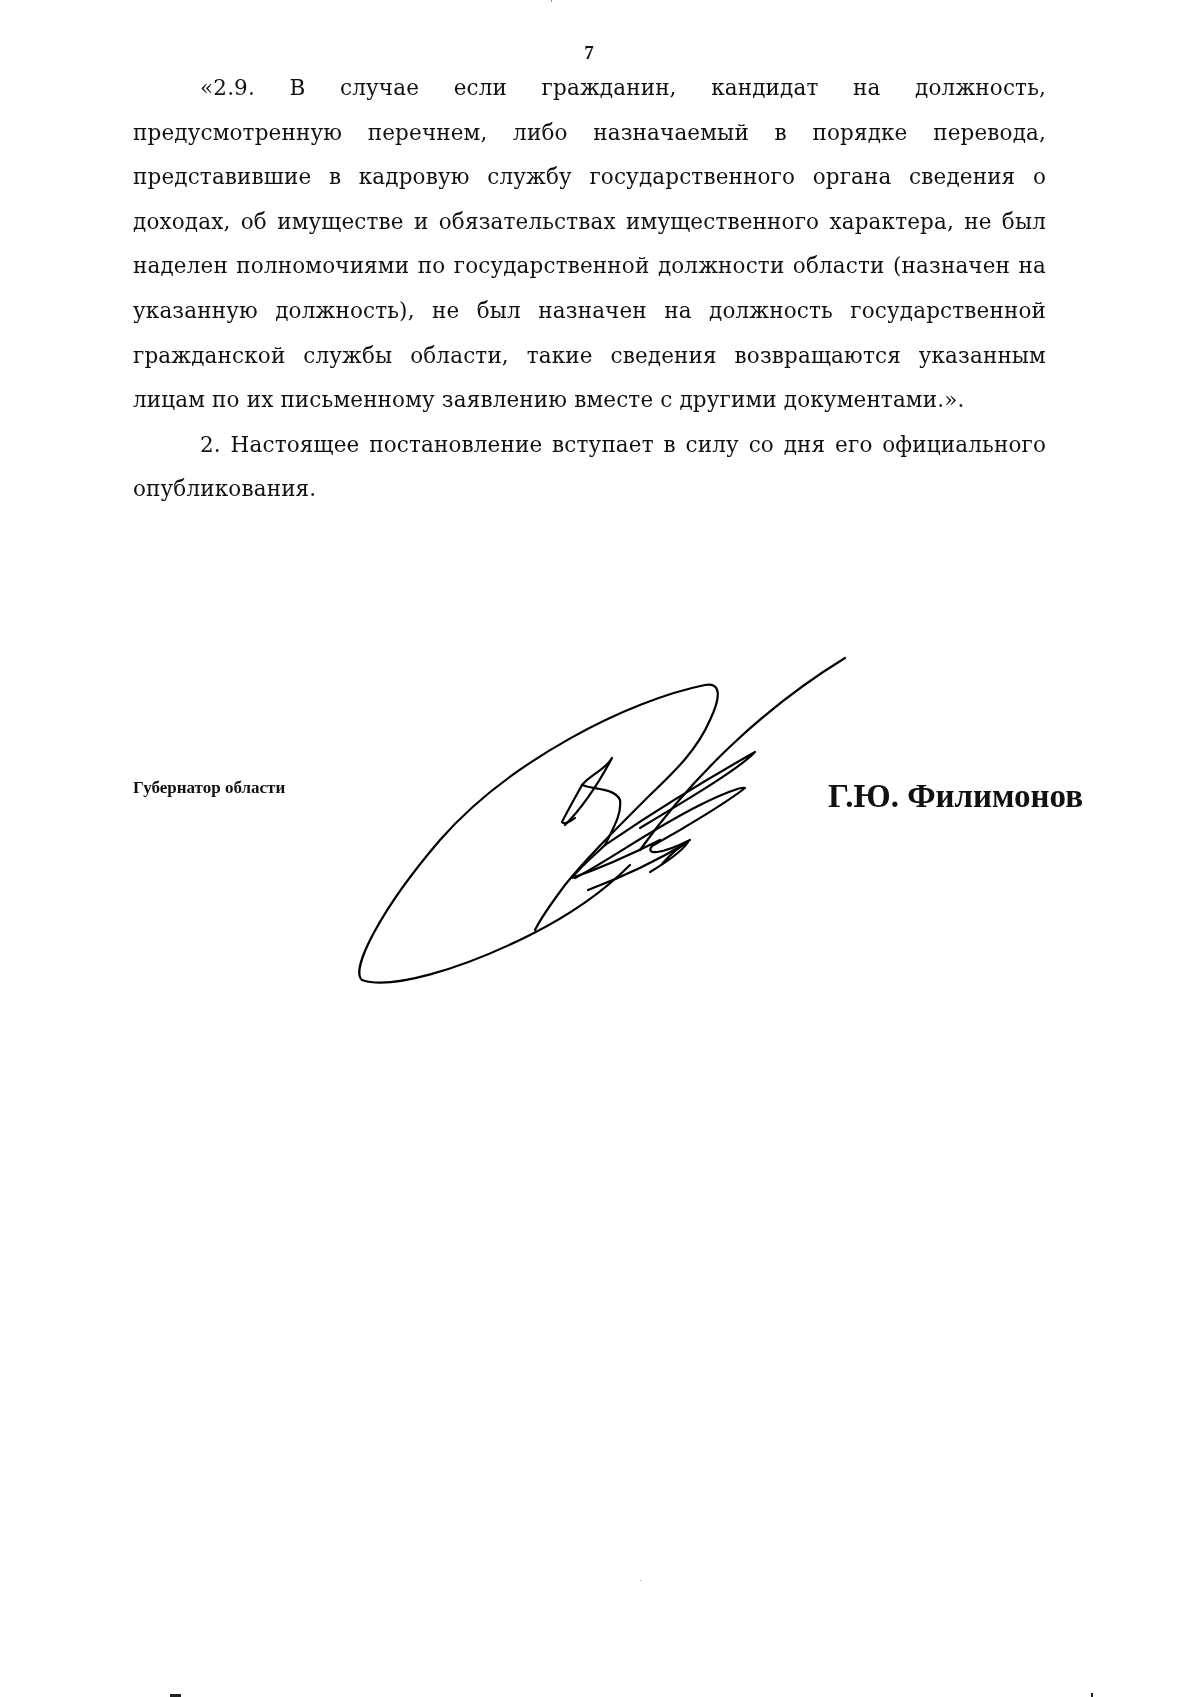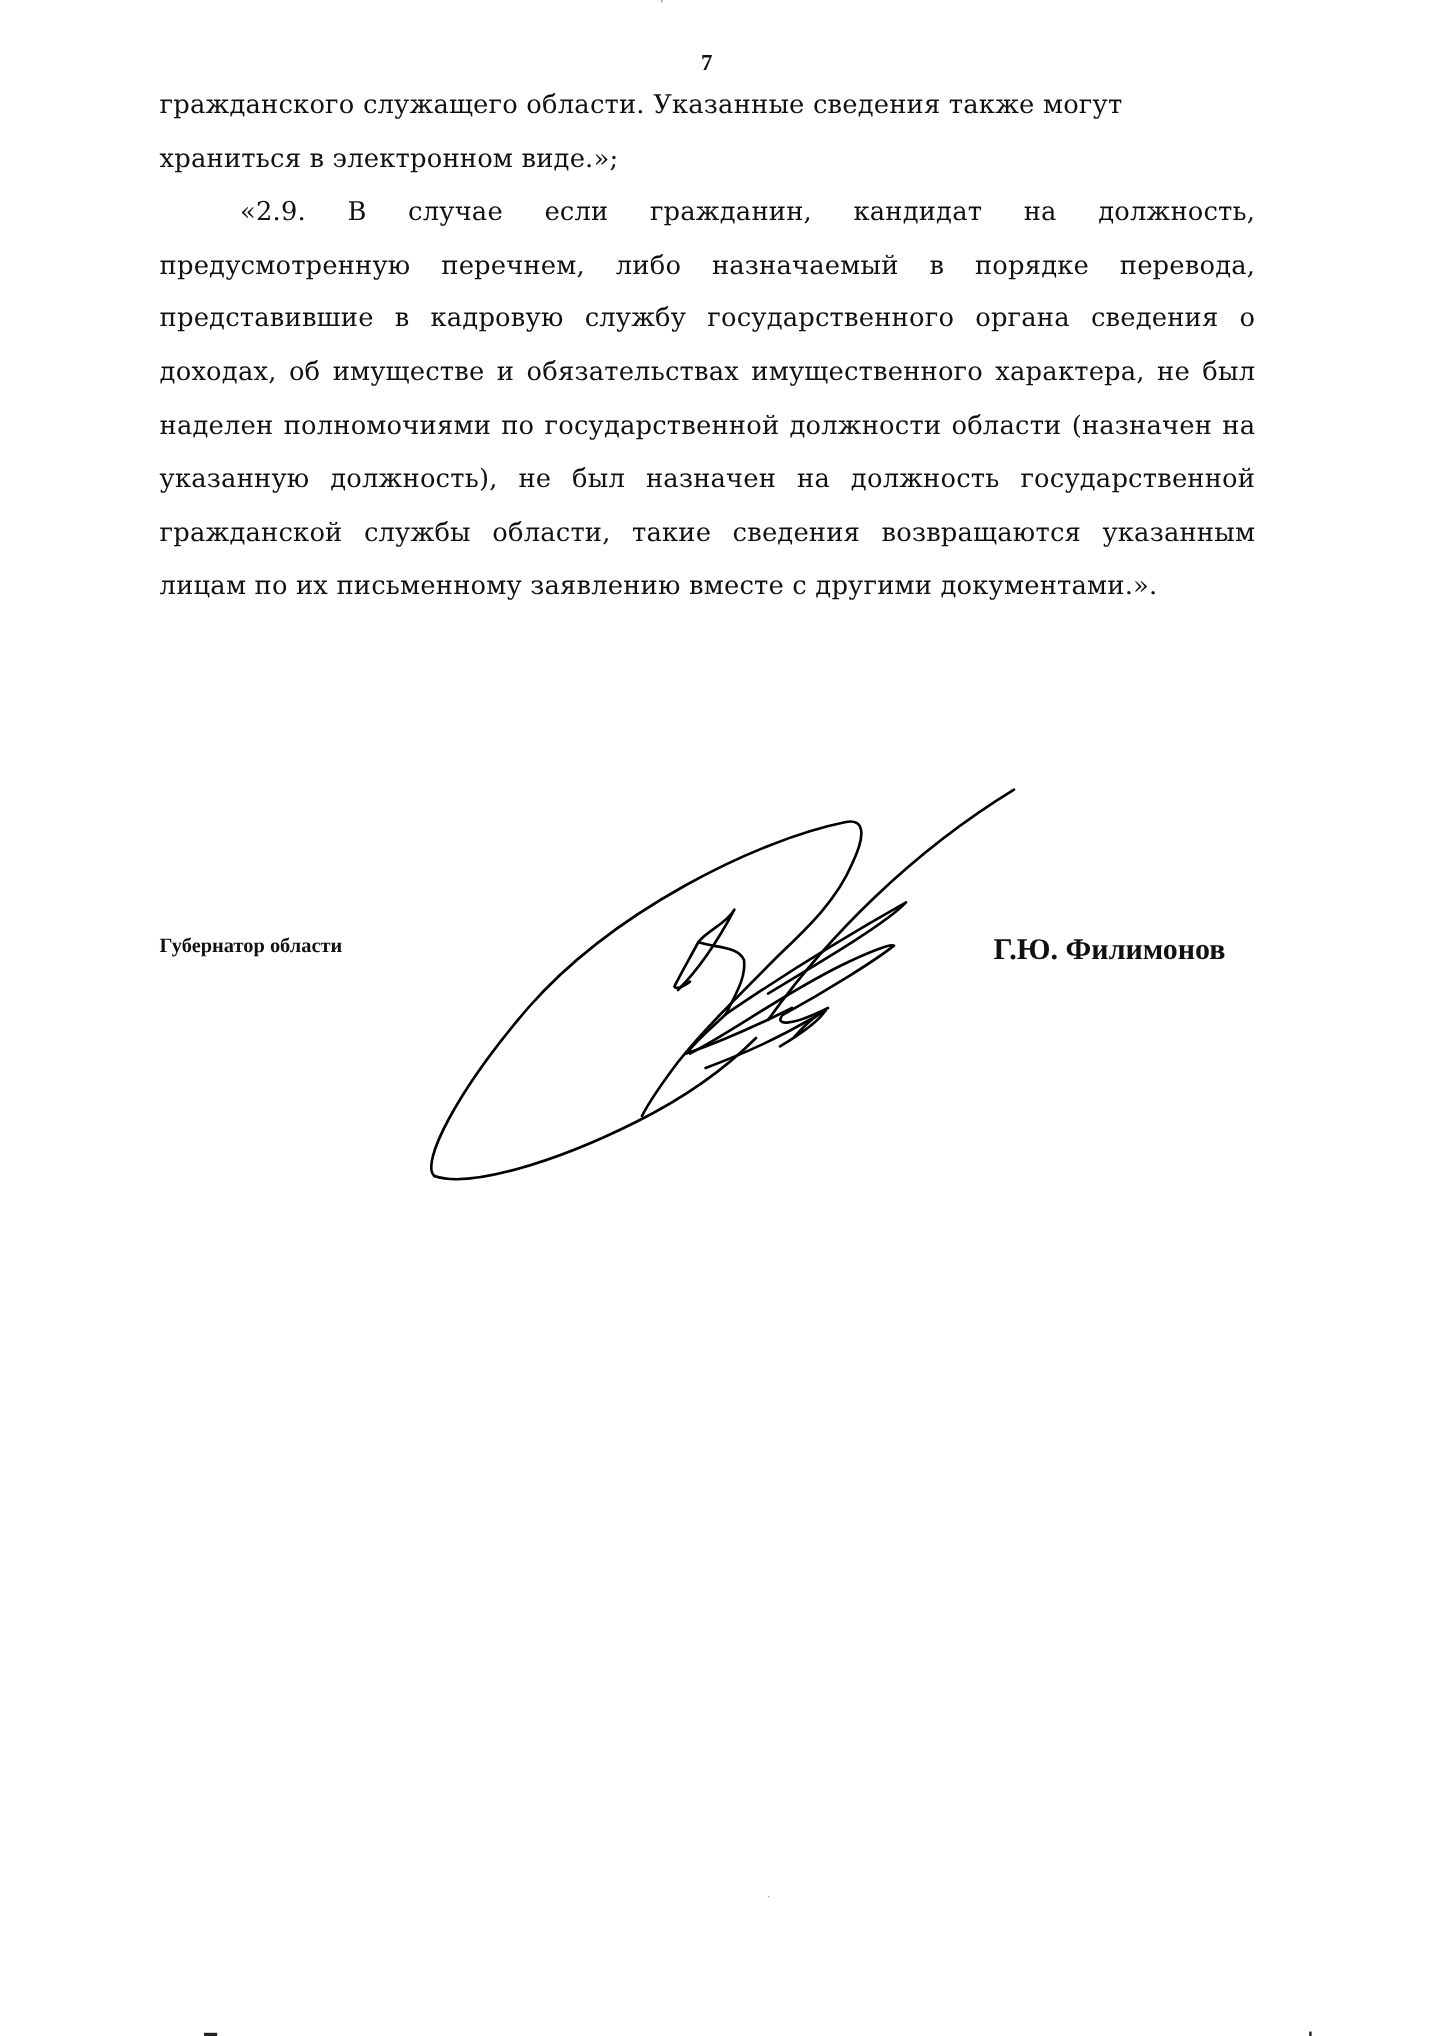--- a/index.html
+++ b/index.html
@@ -64,21 +64,21 @@
       font-weight: bold;
       font-size: 17px;
       white-space: nowrap;
     }
     .signer-name {
       position: absolute;
       left: 695px;
       top: 0;
       font-family: "Liberation Serif", serif;
       font-weight: bold;
-      font-size: 25px;
+      font-size: 33px;
       white-space: nowrap;
     }
     .signature {
       position: absolute;
       left: 350px;
       top: 650px;
       width: 500px;
       height: 345px;
     }
     .signature svg {
@@ -97,22 +97,22 @@
 </head>
 <body>
 
 <div>
 
   <div class="page-number">
     <span>7</span>
   </div>
 
   <div class="content">
-    <p class="left">гражданского служащего области. Указанные сведения также могут храниться в электронном виде.»;</p>
     <p class="indent">«2.9. В случае если гражданин, кандидат на должность, предусмотренную перечнем, либо назначаемый в порядке перевода, представившие в кадровую службу государственного органа сведения о доходах, об имуществе и обязательствах имущественного характера, не был наделен полномочиями по государственной должности области (назначен на указанную должность), не был назначен на должность государственной гражданской службы области, такие сведения возвращаются указанным лицам по их письменному заявлению вместе с другими документами.».</p>
+    <p class="indent">2. Настоящее постановление вступает в силу со дня его официального опубликования.</p>
   </div>
 
   <div class="signature-block">
     <span class="signer-title">Губернатор области</span>
     <span class="signer-name">Г.Ю. Филимонов</span>
   </div>
 
   <div class="signature">
     <svg viewBox="0 0 500 345" xmlns="http://www.w3.org/2000/svg" fill="none" stroke="#000" stroke-width="2.2" stroke-linecap="round" stroke-linejoin="round">
 

